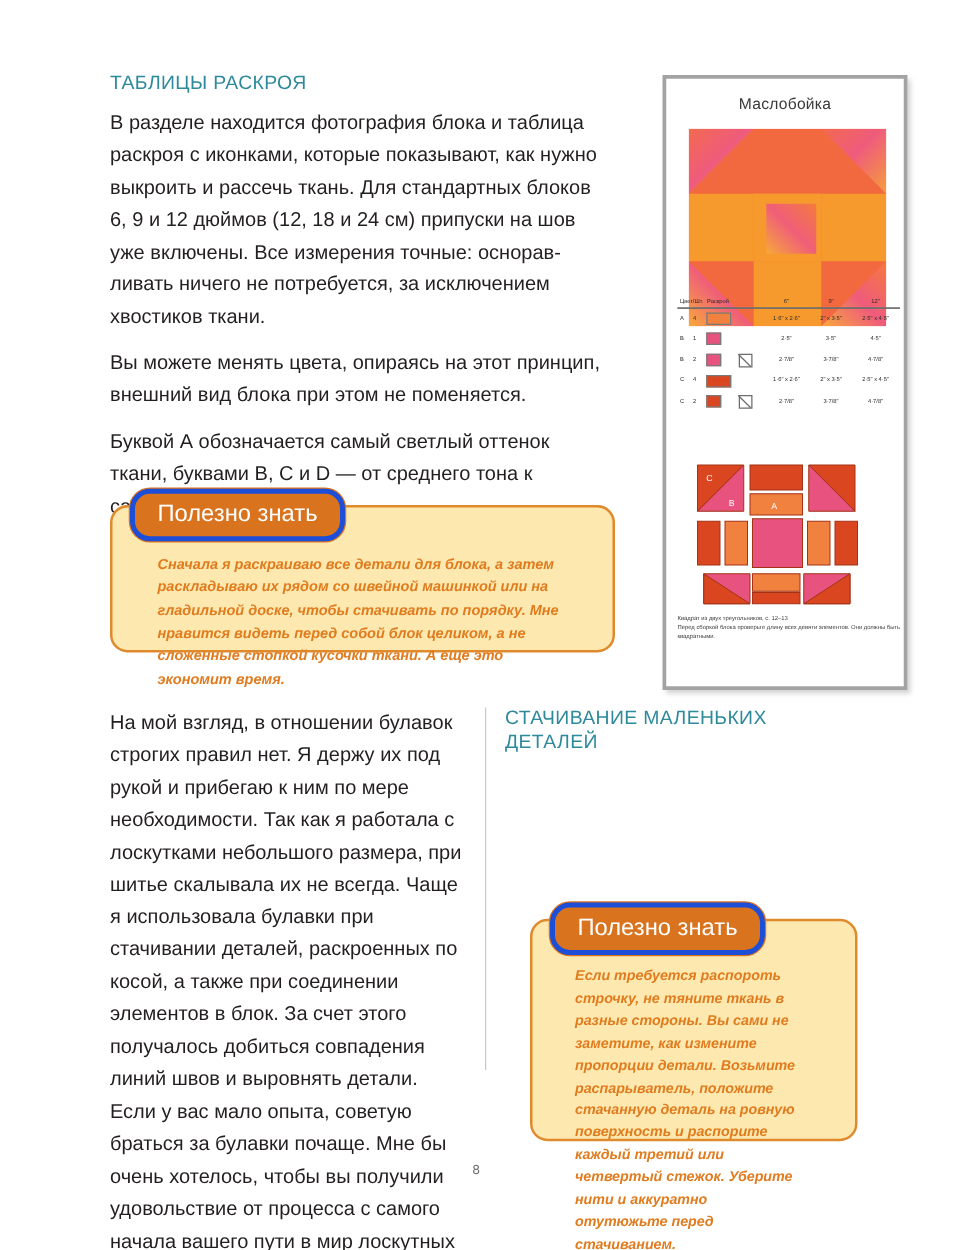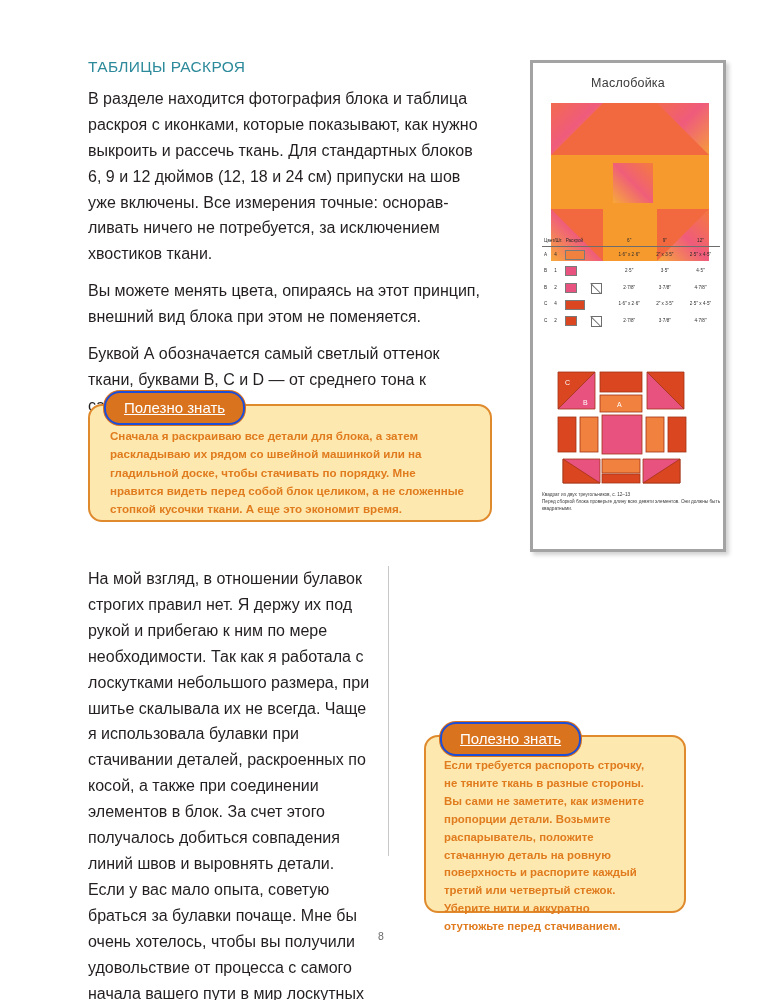--- a/index.html
+++ b/index.html
@@ -56,39 +56,39 @@
     background: #fde9b0;
     border: 2px solid #e08a2e;
     border-radius: 14px;
     box-sizing: border-box;
   }
   .callout-inner {
     padding: 22px 20px 14px 20px;
   }
   .callout-text {
     color: #e07b1e;
+    font-style: italic;
     font-weight: bold;
     font-size: 11.6px;
     line-height: 1.58;
-    margin: 0;
+    margin: 16px;
   }
   .callout-tab {
     position: absolute;
     top: -15px;
     left: 14px;
     background: #d9731e;
-    border: 2px solid #1d4ed8;
+    border: 4px solid #1d4ed8;
     border-radius: 16px;
     color: #ffffff;
-    font-size: 15px;
+    font-size: 19px;
     line-height: 1;
     padding: 7px 18px 8px 18px;
     white-space: nowrap;
     box-shadow: 0 0 0 1px #d9731e;
-    text-decoration: underline;
   }
 
   #callout-1 {
     left: 88px;
     top: 404px;
     width: 404px;
     height: 118px;
   }
   #callout-1 .callout-inner { padding-top: 21px; }
 
@@ -268,20 +268,21 @@
 
   <div id="col-left">
     <div class="body-text">
       <p>На мой взгляд, в отношении булавок строгих правил нет. Я держу их под рукой и прибегаю к ним по мере необходимости. Так как я работала с лоскутками небольшого размера, при шитье скалывала их не всегда. Чаще я использовала булавки при стачивании деталей, раскроенных по косой, а также при соединении элементов в блок. За счет этого получалось добиться совпадения линий швов и выровнять детали. Если у вас мало опыта, советую браться за булавки почаще. Мне бы очень хотелось, чтобы вы получили удовольствие от процесса с самого начала вашего пути в мир лоскутных блоков и квилтинга!</p>
     </div>
   </div>
 
   <div id="col-divider"></div>
 
   <div id="col-right">
+    <h2 class="h-teal">СТАЧИВАНИЕ МАЛЕНЬКИХ ДЕТАЛЕЙ</h2>
   </div>
 
   <div class="callout" id="callout-2">
     <div class="callout-tab">Полезно знать</div>
     <div class="callout-inner">
       <p class="callout-text">Если требуется распороть строчку, не тяните ткань в разные стороны. Вы сами не заметите, как измените пропорции детали. Возьмите распарыватель, положите стачанную деталь на ровную поверхность и распорите каждый третий или четвертый стежок. Уберите нити и аккуратно отутюжьте перед стачиванием.</p>
     </div>
   </div>
 
   <div id="panel">

